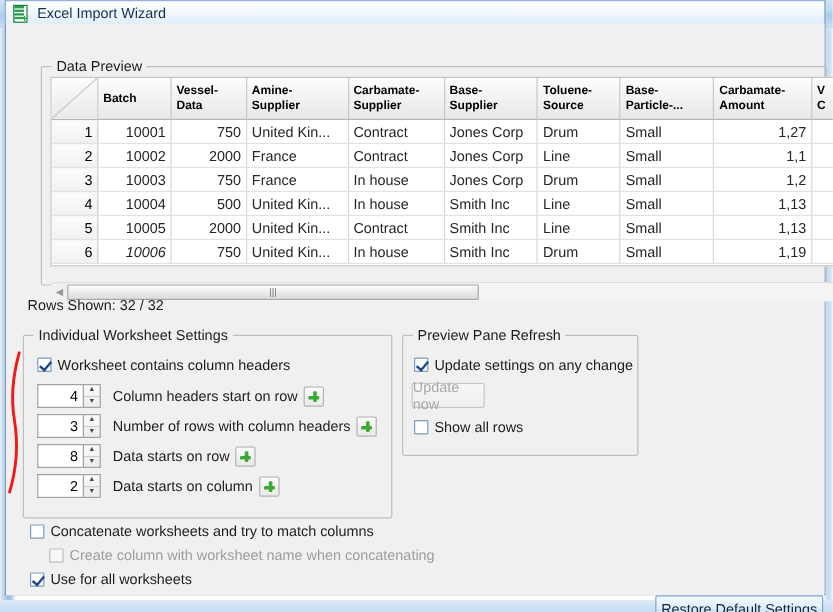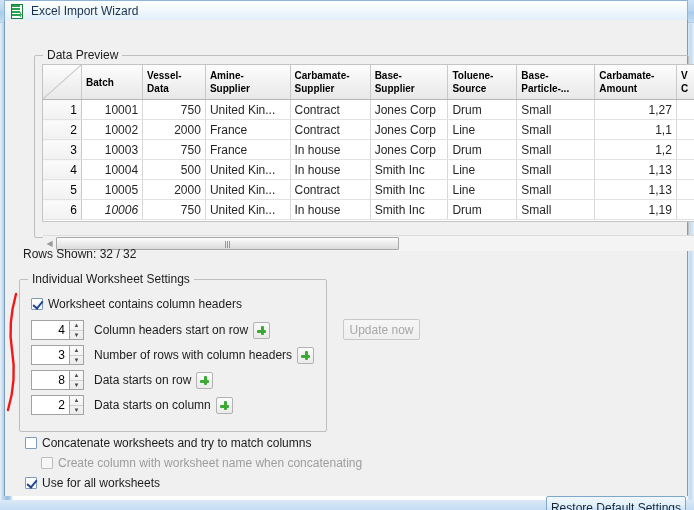--- a/index.html
+++ b/index.html
@@ -213,21 +213,21 @@
   }
   .plusbtn::before, .plusbtn::after {
     content:""; position:absolute; background:#3aaa35;
     border-radius:1px;
   }
   .plusbtn::before { left:7px; top:3px; width:3px; height:9px; }
   .plusbtn::after  { left:3px; top:7px; width:9px; height:3px; }
 
   
   .btn-update {
-    position:absolute; left:338px; top:299px; width:77px; height:21px;
+    position:absolute; left:338px; top:299px; width:61px; height:21px;
     box-sizing:border-box;
     border:1px solid #c9c9c9; border-radius:2px;
     background: linear-gradient(to bottom,#f6f6f6,#efefef);
     color:#a8a8a8; font-size:12px;
     display:flex; align-items:center; justify-content:center;
     font-family:"Liberation Sans", sans-serif;
   }
 
   
   #cb-concat   { left:20px; top:416px; }
@@ -478,20 +478,34 @@
               <span>▲</span>
               <span>▼</span>
             </div>
           </div>
           <span class="spin-label">Data starts on column</span>
           <span class="plusbtn"></span>
         </div>
       </div>
   </div>
 
+  <div class="groupbox" id="gb-refresh">
+    <div class="gb-frame"></div>
+    <div class="gb-title">Preview Pane Refresh</div>
+
+    <div class="cb-row" style="left:10px; top:25px;">
+      <span class="checkbox checked"></span>
+      <span class="cb-label">Update settings on any change</span>
+    </div>
+
+    <div class="cb-row" style="left:10px; top:77px;">
+      <span class="checkbox"></span>
+      <span class="cb-label">Show all rows</span>
+    </div>
+  </div>
 
   <div class="btn-update">Update now</div>
 
   <div class="cb-row" id="cb-concat">
     <span class="checkbox"></span>
     <span class="cb-label">Concatenate worksheets and try to match columns</span>
   </div>
   <div class="cb-row" id="cb-createcol">
     <span class="checkbox disabled"></span>
     <span class="cb-label dim">Create column with worksheet name when concatenating</span>

